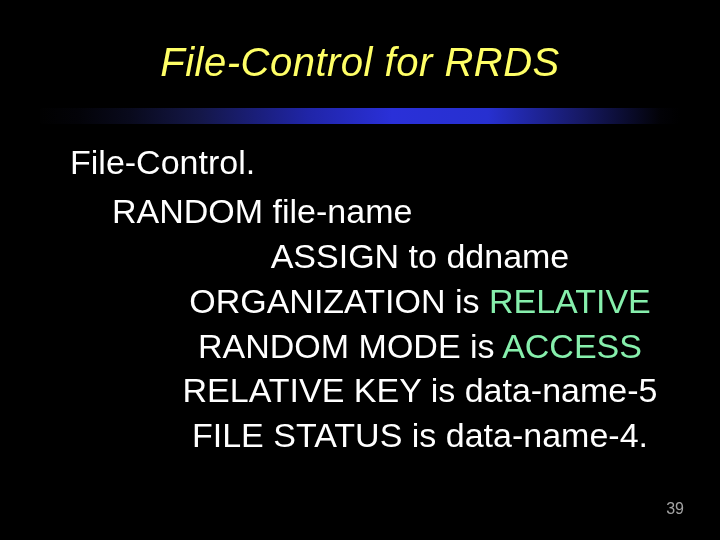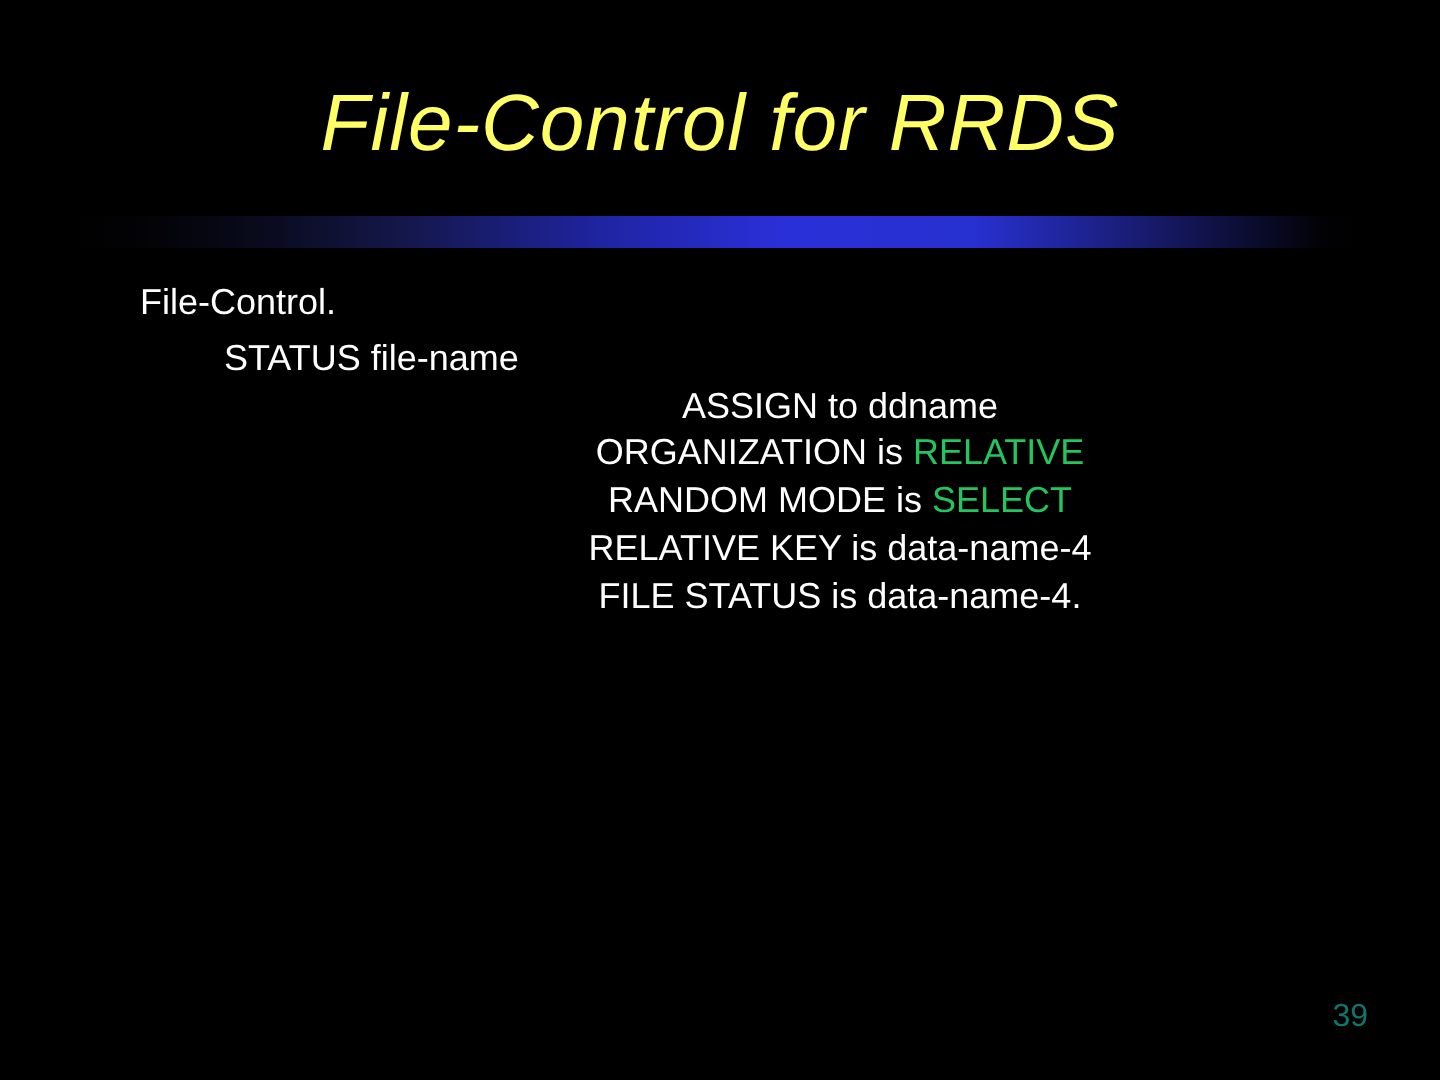--- a/index.html
+++ b/index.html
@@ -49,60 +49,60 @@
       #020206 97%,
       #000 100%);
     border-radius: 2px;
   }
   .body {
     position: absolute;
     top: 140px;
     left: 70px;
     right: 22px;
     color: #fff;
-    font-size: 18px;
+    font-size: 34px;
     line-height: 1.32;
   }
   .section {
     margin-bottom: 4px;
   }
   .line {
     white-space: nowrap;
   }
   .indent-1 { padding-left: 42px; }
   .indent-2 { padding-left: 72px; text-align: center; }
-  .kw { color: #22c55e; }
+  .kw { color: #86efac; }
   .pagenum {
     position: absolute;
     bottom: 22px;
     right: 36px;
-    color: #0f766e;
+    color: #a3a3a3;
     font-size: 16px;
   }
 </style>
 </head>
 <body>
 
 <div class="slide">
 
   <div class="title">File-Control for RRDS</div>
 
   <div class="underline"></div>
 
   <div class="body">
     <div class="section line">File-Control.</div>
 
-    <div class="line indent-1">STATUS file-name</div>
+    <div class="line indent-1">RANDOM file-name</div>
 
     <div class="line indent-2">ASSIGN to ddname</div>
 
     <div class="line indent-2"><span>ORGANIZATION is </span><span class="kw">RELATIVE</span></div>
 
-    <div class="line indent-2"><span>RANDOM MODE is </span><span class="kw">SELECT</span></div>
+    <div class="line indent-2"><span>RANDOM MODE is </span><span class="kw">ACCESS</span></div>
 
-    <div class="line indent-2">RELATIVE KEY is data-name-4</div>
+    <div class="line indent-2">RELATIVE KEY is data-name-5</div>
 
     <div class="line indent-2">FILE STATUS is data-name-4.</div>
   </div>
 
   <div class="pagenum">39</div>
 
 </div>
 
 </body></html>

